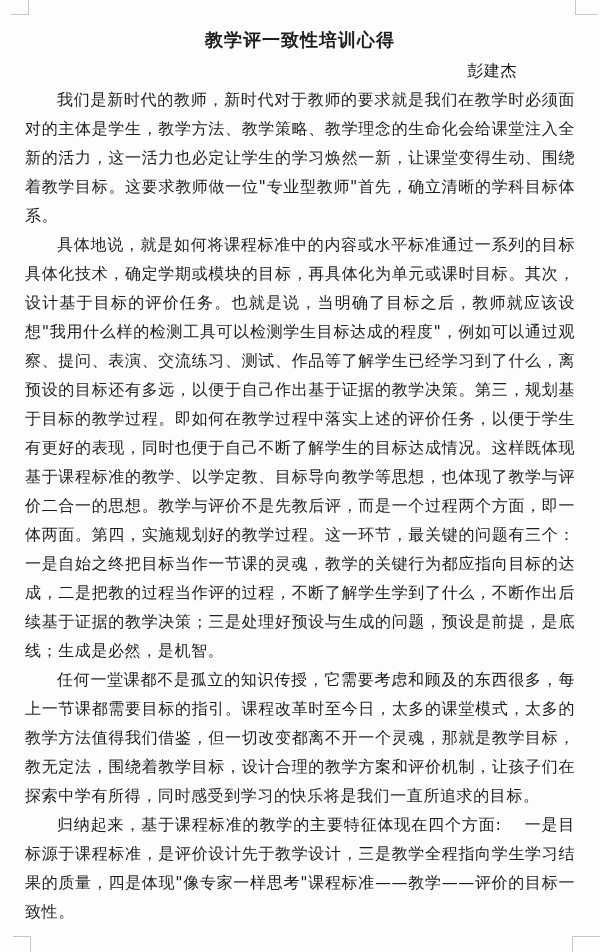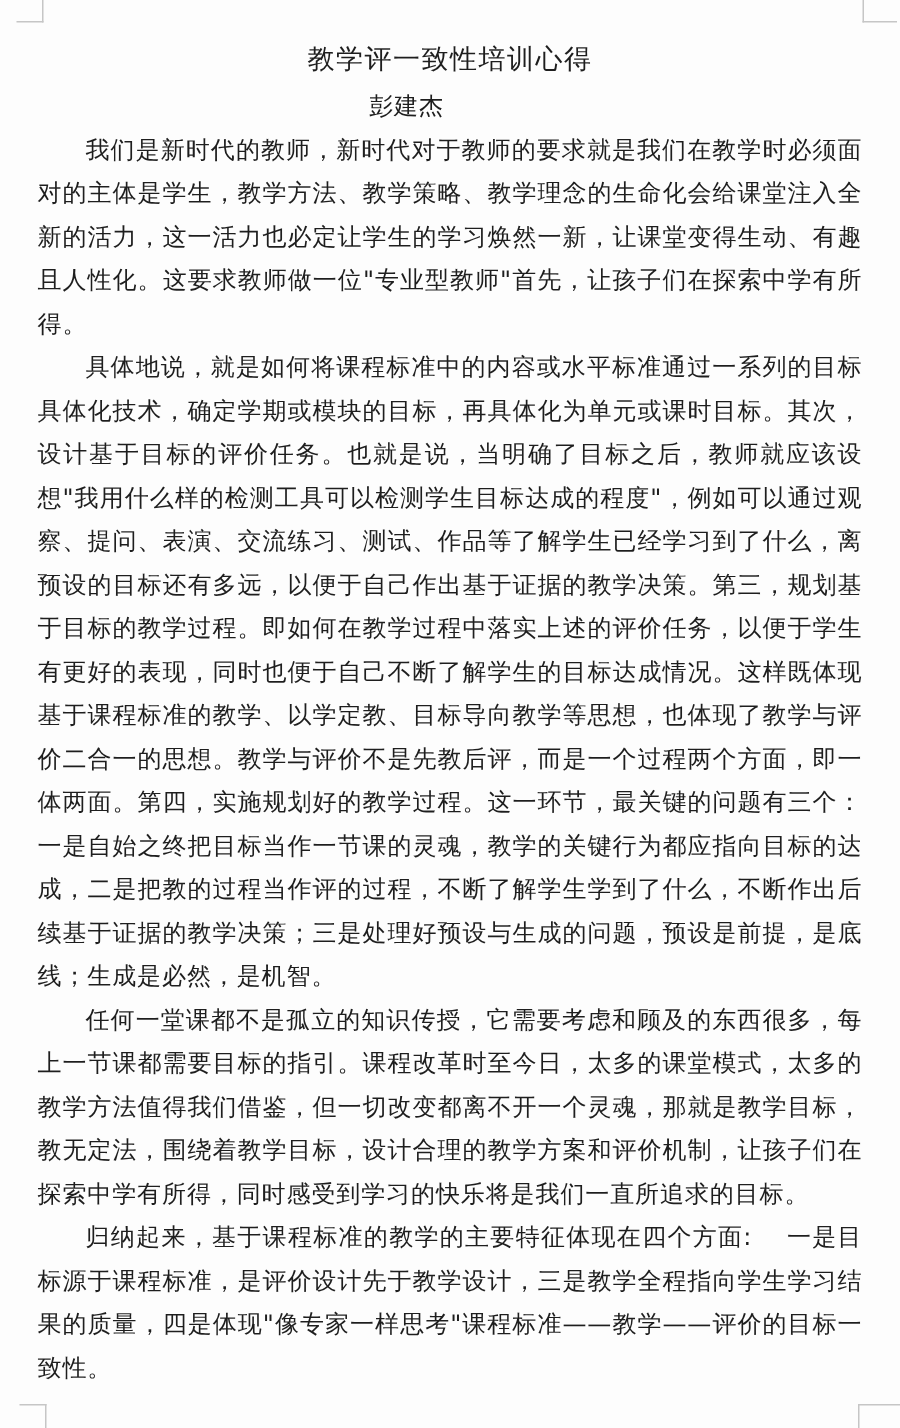--- a/index.html
+++ b/index.html
@@ -46,29 +46,29 @@
   }
   .content {
     position: absolute;
     left: 25px;
     top: 24px;
     width: 550px;
   }
   .doc-title {
     margin: 0;
     font-size: 18px;
-    font-weight: normal;
+    font-weight: bold;
     text-align: center;
     line-height: 32px;
     letter-spacing: 1px;
   }
   .doc-author {
     font-size: 16px;
     line-height: 29px;
-    text-align: center;
+    text-align: right;
     padding-right: 58px;
     letter-spacing: 0.6px;
   }
   .doc-para {
     margin: 0;
     font-size: 16px;
     line-height: 29px;
     letter-spacing: 0.6px;
     text-align: justify;
     text-justify: inter-ideograph;
@@ -83,21 +83,21 @@
   <div class="crop-mark crop-tl"></div>
   <div class="crop-mark crop-tr"></div>
   <div class="crop-mark crop-bl"></div>
   <div class="crop-mark crop-br"></div>
 
   <div class="content">
     <h1 class="doc-title">教学评一致性培训心得</h1>
 
     <div class="doc-author">彭建杰</div>
 
-    <p class="doc-para">我们是新时代的教师，新时代对于教师的要求就是我们在教学时必须面对的主体是学生，教学方法、教学策略、教学理念的生命化会给课堂注入全新的活力，这一活力也必定让学生的学习焕然一新，让课堂变得生动、有趣且人性化。这要求教师做一位"专业型教师"首先，让孩子们在探索中学有所得。</p>
+    <p class="doc-para">我们是新时代的教师，新时代对于教师的要求就是我们在教学时必须面对的主体是学生，教学方法、教学策略、教学理念的生命化会给课堂注入全新的活力，这一活力也必定让学生的学习焕然一新，让课堂变得生动、围绕着教学目标。这要求教师做一位"专业型教师"首先，确立清晰的学科目标体系。</p>
 
     <p class="doc-para">具体地说，就是如何将课程标准中的内容或水平标准通过一系列的目标具体化技术，确定学期或模块的目标，再具体化为单元或课时目标。其次，设计基于目标的评价任务。也就是说，当明确了目标之后，教师就应该设想"我用什么样的检测工具可以检测学生目标达成的程度"，例如可以通过观察、提问、表演、交流练习、测试、作品等了解学生已经学习到了什么，离预设的目标还有多远，以便于自己作出基于证据的教学决策。第三，规划基于目标的教学过程。即如何在教学过程中落实上述的评价任务，以便于学生有更好的表现，同时也便于自己不断了解学生的目标达成情况。这样既体现基于课程标准的教学、以学定教、目标导向教学等思想，也体现了教学与评价二合一的思想。教学与评价不是先教后评，而是一个过程两个方面，即一体两面。第四，实施规划好的教学过程。这一环节，最关键的问题有三个：一是自始之终把目标当作一节课的灵魂，教学的关键行为都应指向目标的达成，二是把教的过程当作评的过程，不断了解学生学到了什么，不断作出后续基于证据的教学决策；三是处理好预设与生成的问题，预设是前提，是底线；生成是必然，是机智。</p>
 
     <p class="doc-para">任何一堂课都不是孤立的知识传授，它需要考虑和顾及的东西很多，每上一节课都需要目标的指引。课程改革时至今日，太多的课堂模式，太多的教学方法值得我们借鉴，但一切改变都离不开一个灵魂，那就是教学目标，教无定法，围绕着教学目标，设计合理的教学方案和评价机制，让孩子们在探索中学有所得，同时感受到学习的快乐将是我们一直所追求的目标。</p>
 
     <p class="doc-para">归纳起来，基于课程标准的教学的主要特征体现在四个方面:　 一是目标源于课程标准，是评价设计先于教学设计，三是教学全程指向学生学习结果的质量，四是体现"像专家一样思考"课程标准——教学——评价的目标一致性。</p>
   </div>
 
 </div>
 

